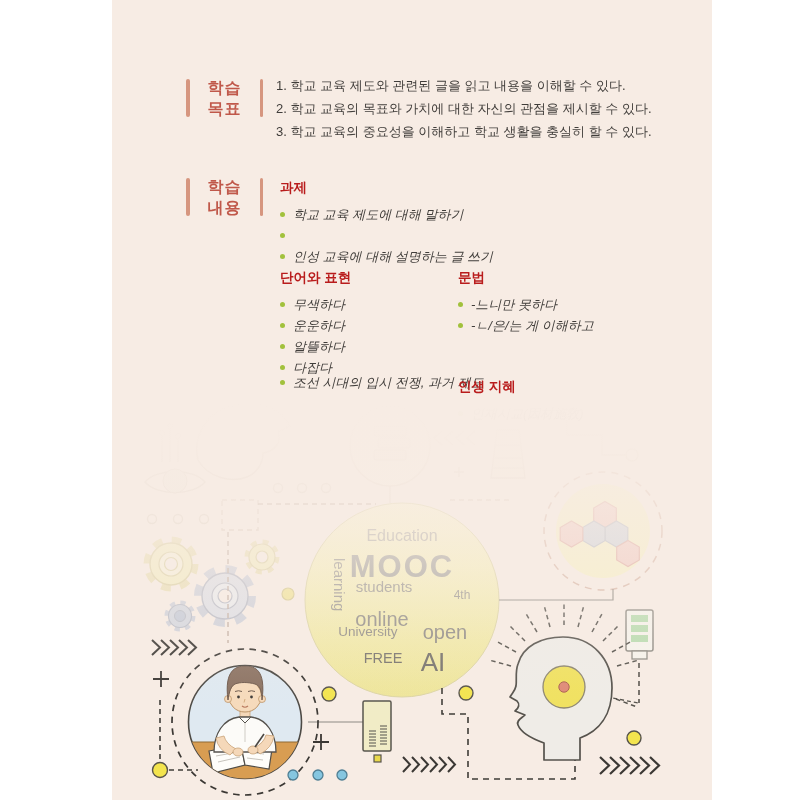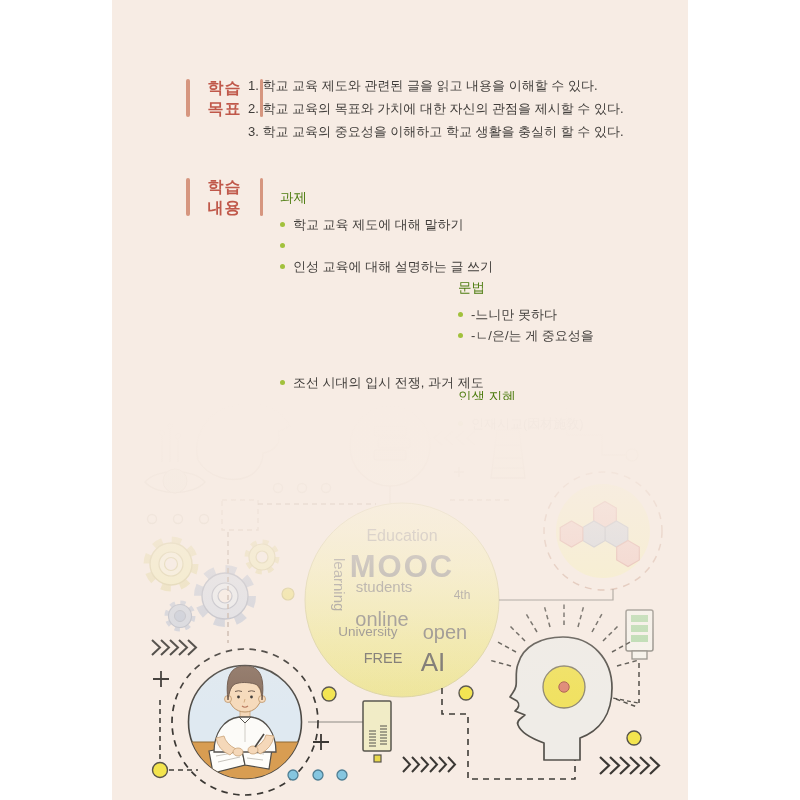--- a/index.html
+++ b/index.html
@@ -1,31 +1,31 @@
 <!DOCTYPE html>
 <html><head>
 <meta charset="utf-8">
 <style>
   html,body{margin:0;padding:0;background:#ffffff;}
   .stage{position:relative;width:800px;height:800px;background:#ffffff;overflow:hidden;
          font-family:"Liberation Sans","DejaVu Sans",sans-serif;}
-  .page{position:absolute;left:112px;top:0;width:576px;height:800px;background:#f7ece4;}
+  .page{position:absolute;left:112px;top:0;width:576px;height:800px;background:#f7ece4;padding-left:24px;}
 
   
   .sec-head{position:absolute;display:flex;align-items:center;gap:9px;}
   .vbar{width:3.5px;height:38px;background:#d6967f;border-radius:2px;}
   .sec-title{width:52px;text-align:center;color:#c0584a;font-weight:bold;
              font-size:16px;line-height:21px;letter-spacing:1px;}
 
   
-  .obj-list{position:absolute;left:136px;top:74px;color:#403d3a;font-size:13px;line-height:23px;}
+  .obj-list{position:absolute;left:164px;top:74px;color:#403d3a;font-size:13px;line-height:23px;}
 
   .block{position:absolute;color:#403d3a;font-size:13px;}
-  .block h4{margin:16px 0 7px 0;font-size:13.5px;color:#4d7c0f;font-weight:normal;}
-  .block ul{list-style:none;margin:0;padding:0;}
+  .block h4{margin:6px 0 7px 0;font-size:13.5px;color:#b91c1c;font-weight:bold;}
+  .block ul{list-style:none;margin:0;padding:0;font-style:italic;}
   .block li{line-height:21px;white-space:nowrap;}
   .dot{display:inline-block;width:5px;height:5px;border-radius:50%;background:#a2c13c;
        margin-right:8px;vertical-align:2px;}
 
   .illus{position:absolute;left:0;top:400px;width:576px;height:400px;display:block;}
   .wash{position:absolute;left:0;top:400px;width:576px;height:400px;pointer-events:none;
         background:linear-gradient(180deg,
           rgba(247,236,228,1) 0%,
           rgba(247,236,228,0.96) 10%,
           rgba(247,236,228,0.82) 22%,
@@ -67,26 +67,35 @@
 
     <div class="block" style="left:168px;top:173px;">
       <h4>과제</h4>
       <ul>
         <li><span class="dot"></span><span>학교 교육 제도에 대해 말하기</span></li>
         <li><span class="dot"></span></li>
         <li><span class="dot"></span><span>인성 교육에 대해 설명하는 글 쓰기</span></li>
       </ul>
     </div>
 
+    <div class="block" style="left:168px;top:263px;">
+      <h4>단어와 표현</h4>
+      <ul>
+        <li><span class="dot"></span><span>무색하다</span></li>
+        <li><span class="dot"></span><span>운운하다</span></li>
+        <li><span class="dot"></span><span>알뜰하다</span></li>
+        <li><span class="dot"></span><span>다잡다</span></li>
+      </ul>
+    </div>
 
     <div class="block" style="left:346px;top:263px;">
       <h4>문법</h4>
       <ul>
         <li><span class="dot"></span><span>-느니만 못하다</span></li>
-        <li><span class="dot"></span><span>-ㄴ/은/는 게 중요성을</span></li>
+        <li><span class="dot"></span><span>-ㄴ/은/는 게 이해하고</span></li>
       </ul>
     </div>
 
     <div class="block" style="left:168px;top:372px;">
       <ul>
         <li><span class="dot"></span><span>조선 시대의 입시 전쟁, 과거 제도</span></li>
       </ul>
     </div>
 
     <div class="block" style="left:346px;top:372px;">

